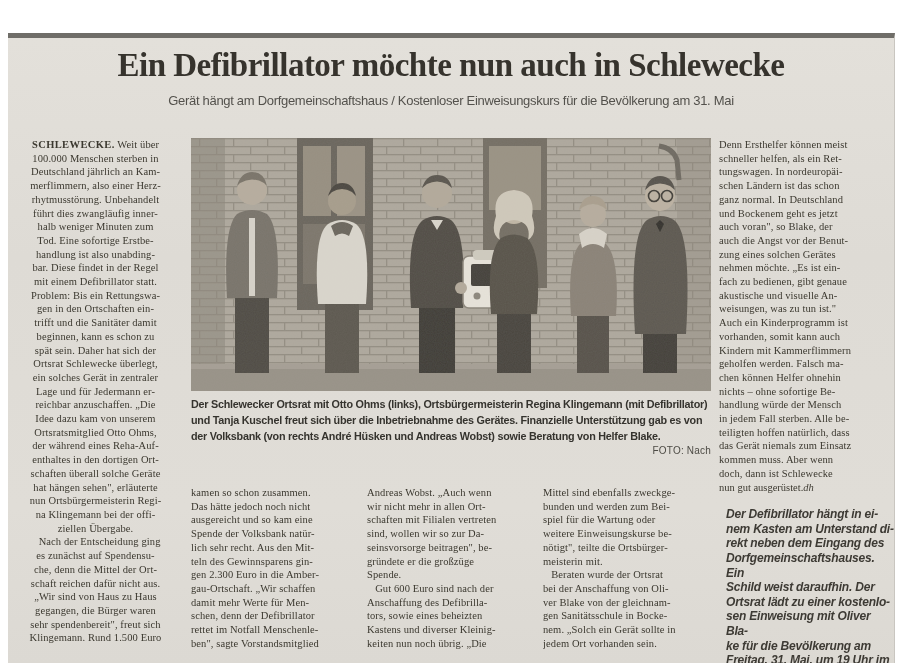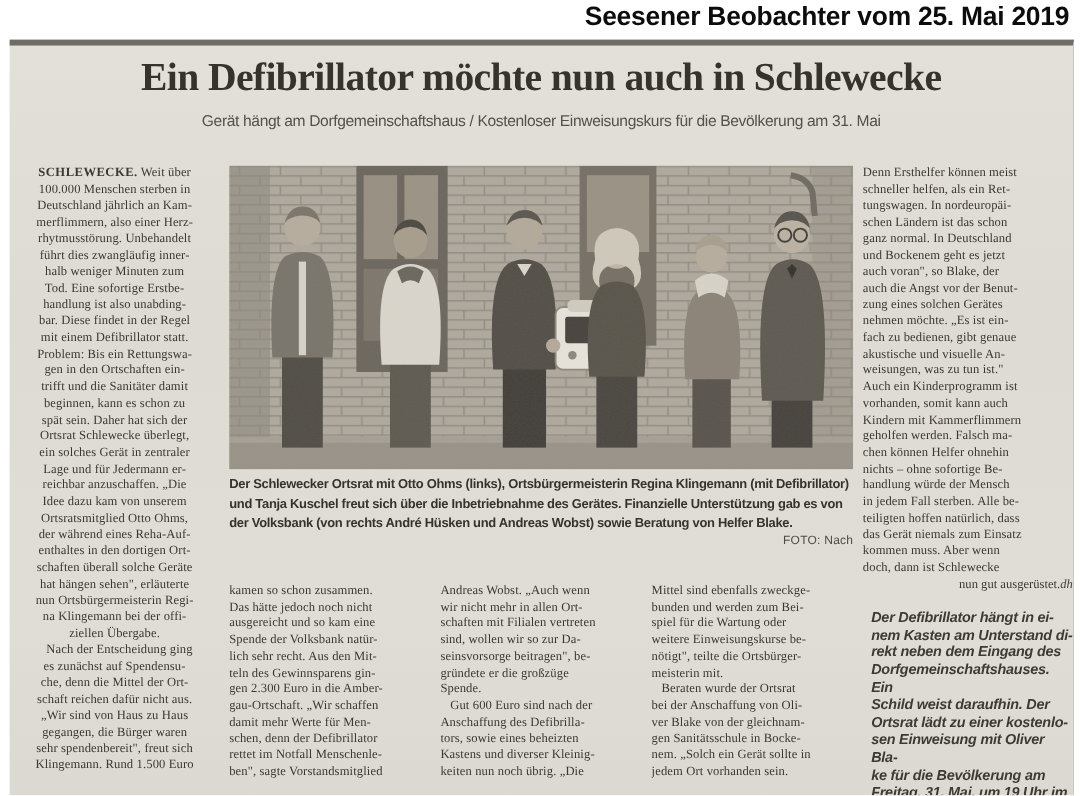--- a/index.html
+++ b/index.html
@@ -18,42 +18,39 @@
   .subheadline{margin-top:10px;text-align:center;font-family:"Liberation Sans",sans-serif;
                font-size:13px;color:#53514c;letter-spacing:-0.3px;}
   .article{position:absolute;top:100px;left:0;right:0;bottom:0;display:flex;gap:8px;}
   .col{box-sizing:border-box;overflow:hidden;}
   .col-left{width:175px;text-align:center;}
   .col-middle{width:520px;}
   .col-right{flex:1;}
   .col-text{margin:0;white-space:pre-line;font-size:10.5px;line-height:13.7px;color:#3b382f;
             letter-spacing:0.1px;}
   .lead-in{font-weight:bold;letter-spacing:0.4px;}
-  .byline-row{display:flex;justify-content:flex-end;font-size:10.5px;line-height:13.7px;
+  .byline-row{display:flex;justify-content:flex-start;font-size:10.5px;line-height:13.7px;
               color:#3b382f;}
   .byline-row .initials{font-style:italic;color:#45423a;}
   .photo-frame{width:520px;height:253px;background:#b0aaa0;overflow:hidden;}
   .caption{margin-top:5px;font-family:"Liberation Sans",sans-serif;font-weight:bold;
            font-size:10.8px;line-height:16px;color:#35332e;letter-spacing:-0.25px;}
   .credit{font-family:"Liberation Sans",sans-serif;font-size:10px;color:#4d4b45;
           text-align:right;margin-top:1px;letter-spacing:0.2px;}
   .mid-cols{display:flex;gap:8px;margin-top:30px;}
   .mid-cols .mcol{flex:1;overflow:hidden;}
   .infobox{margin-top:13px;padding-left:7px;font-family:"Liberation Sans",sans-serif;
            font-weight:bold;font-style:italic;font-size:12px;line-height:14.6px;color:#3d3a34;
            white-space:pre-line;letter-spacing:-0.2px;}
 </style>
 </head>
 <body>
 
 <div class="stage">
 
-  <div class="top-strip">
-    <div class="source-line">Seesener Beobachter vom 25. Mai 2019</div>
-  </div>
 
   <div class="paper">
 
     <div class="headline">Ein Defibrillator möchte nun auch in Schlewecke</div>
     <div class="subheadline">Gerät hängt am Dorfgemeinschaftshaus / Kostenloser Einweisungskurs für die Bevölkerung am 31. Mai</div>
 
     <div class="article">
 
       <div class="col col-left">
           <p class="col-text"><span class="lead-in">SCHLEWECKE.</span> <span>Weit über

